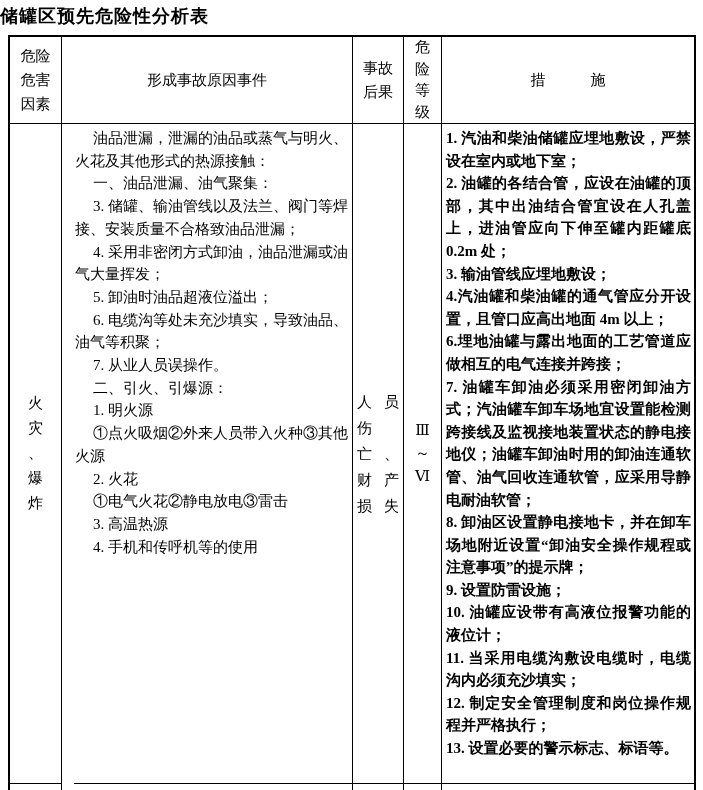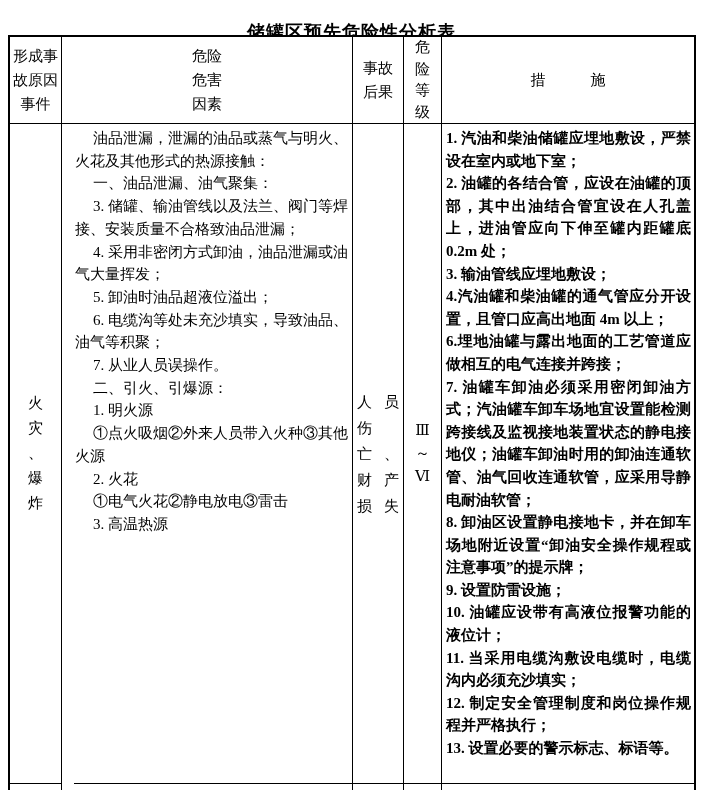--- a/index.html
+++ b/index.html
@@ -5,22 +5,21 @@
   html,body{margin:0;padding:0;background:#fff;}
   .page{
     position:relative;
     width:703px;height:790px;
     background:#ffffff;
     overflow:hidden;
     font-family:"Liberation Serif","DejaVu Serif",serif;
     color:#000;
   }
   .doc-title{
-    position:absolute;top:20px;left:0;width:100%;
-    text-align:center;
+    position:absolute;top:4px;left:0;width:100%;
     font-size:18px;font-weight:bold;letter-spacing:1px;
   }
   .phatable{
     position:absolute;left:8px;top:35px;width:688px;
     box-sizing:border-box;
     border:2px solid #000;
     display:grid;
     grid-template-columns:52px 291px 51px 38px 252px;
     grid-template-rows:87px 660px 22px;
     background:#fff;
@@ -77,29 +76,29 @@
 </head>
 <body>
 
 <div class="page">
 
   <div class="doc-title">储罐区预先危险性分析表</div>
 
   <div class="phatable">
 
     <div class="cell head">
-      <div class="hline">形成事故原因事件</div>
-    </div>
-
-    <div class="cell head">
 
     <div class="hline">危险</div>
         <div class="hline">危害</div>
         <div class="hline">因素</div>
       </div>
+
+    <div class="cell head">
+      <div class="hline">形成事故原因事件</div>
+    </div>
 
     <div class="cell head">
 
     <div class="hline">事故</div>
         <div class="hline">后果</div>
       </div>
 
     <div class="cell head">
 
     <div class="vchar">危</div>
@@ -129,20 +128,21 @@
         <p>4. 采用非密闭方式卸油，油品泄漏或油气大量挥发；</p>
         <p>5. 卸油时油品超液位溢出；</p>
         <p>6. 电缆沟等处未充沙填实，导致油品、油气等积聚；</p>
         <p>7. 从业人员误操作。</p>
         <p>二、引火、引爆源：</p>
         <p>1. 明火源</p>
         <p>①点火吸烟②外来人员带入火种③其他火源</p>
         <p>2. 火花</p>
         <p>①电气火花②静电放电③雷击</p>
         <p>3. 高温热源</p>
+        <p>4. 手机和传呼机等的使用</p>
       </div>
 
     <div class="cell vcenter">
 
     <div class="conseq-line">人员</div>
         <div class="conseq-line">伤</div>
         <div class="conseq-line">亡、</div>
         <div class="conseq-line">财产</div>
         <div class="conseq-line">损失</div>
       </div>

